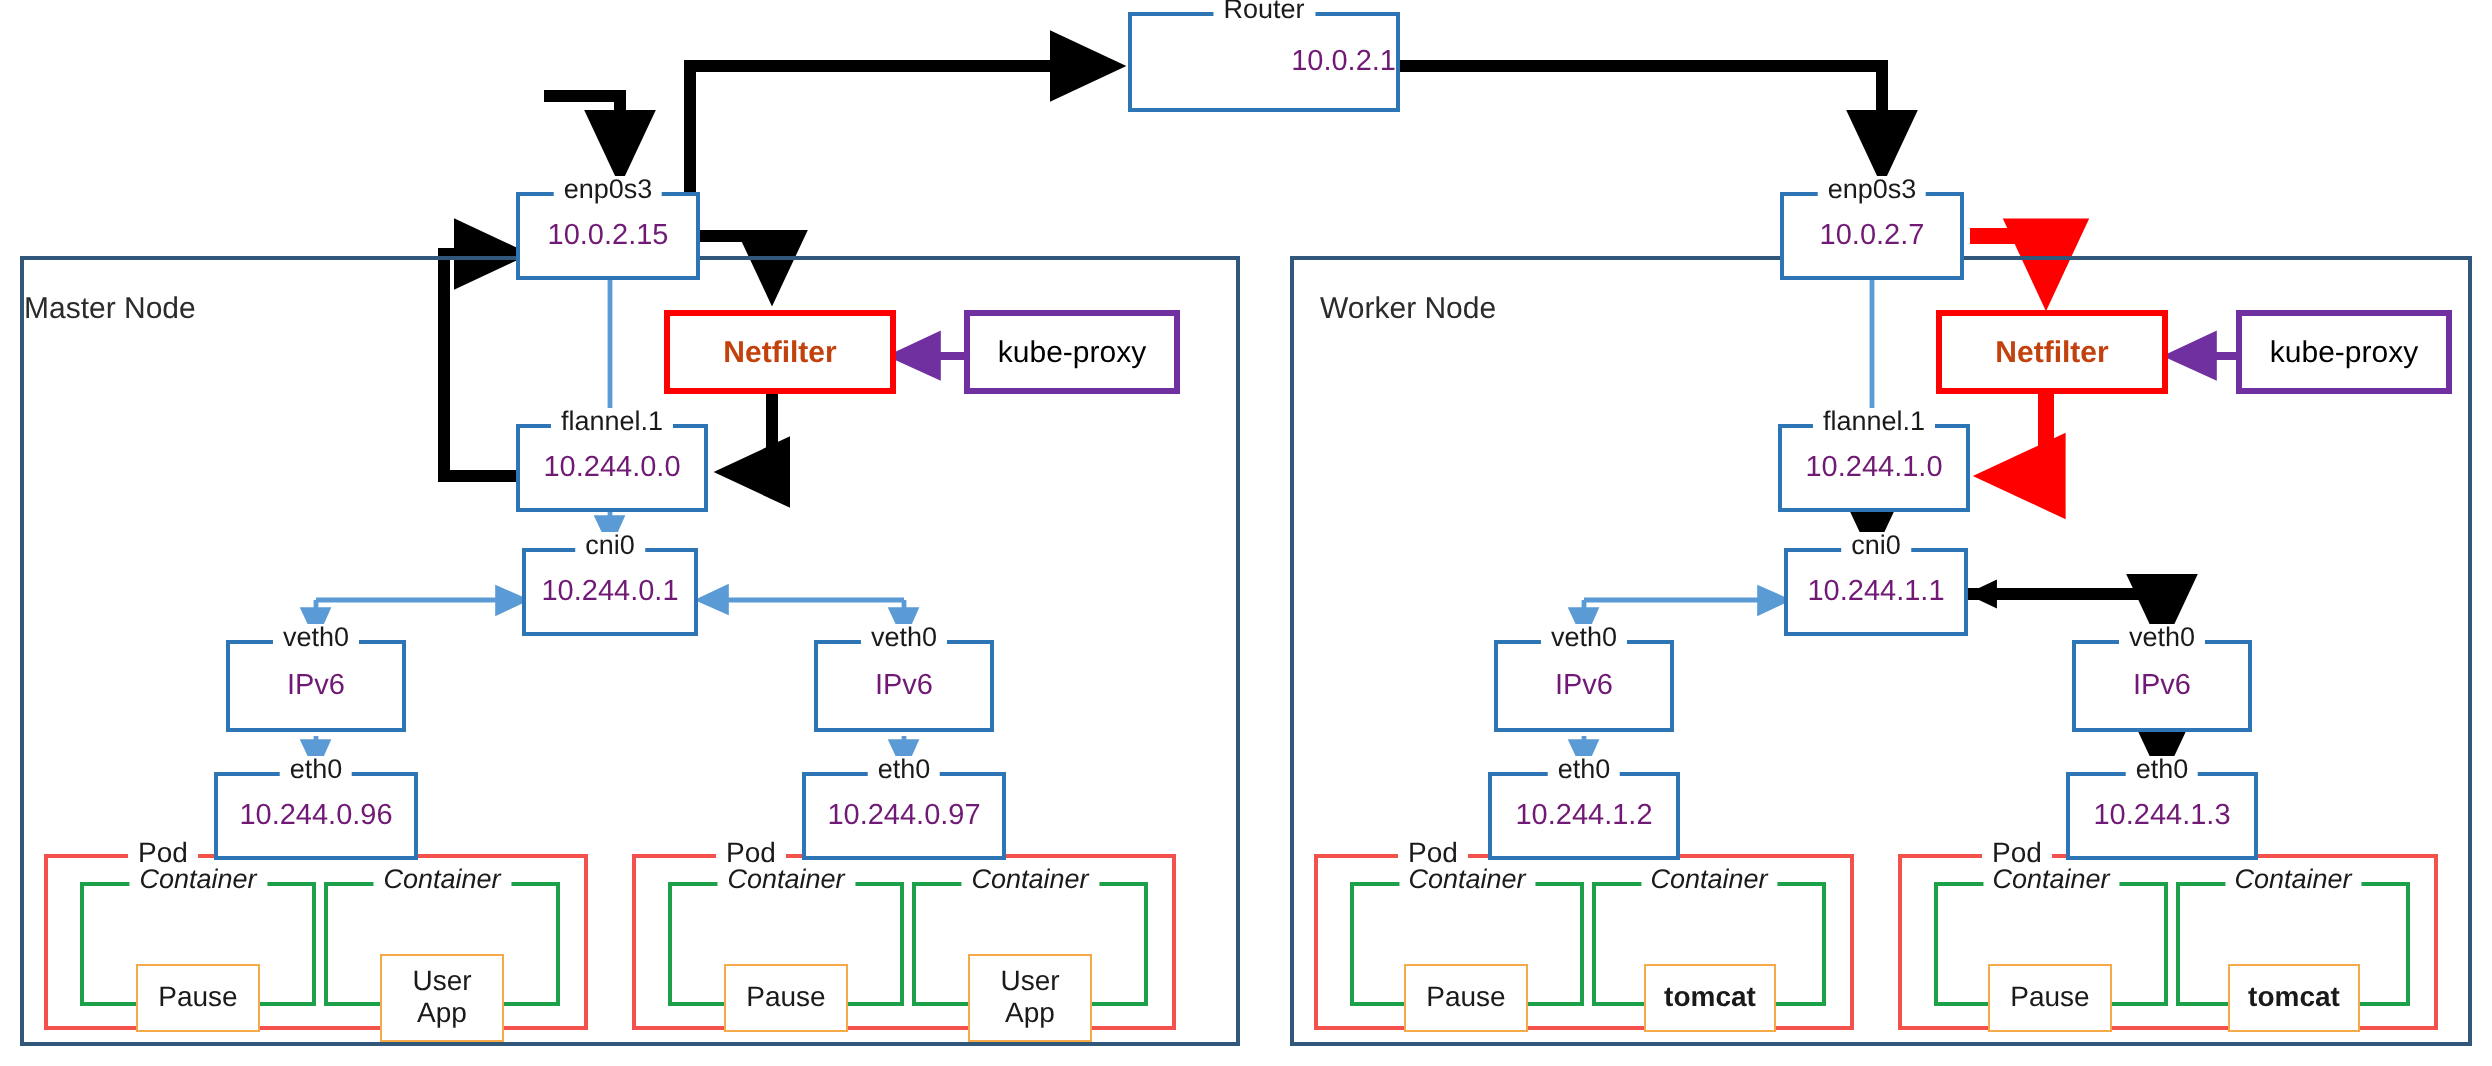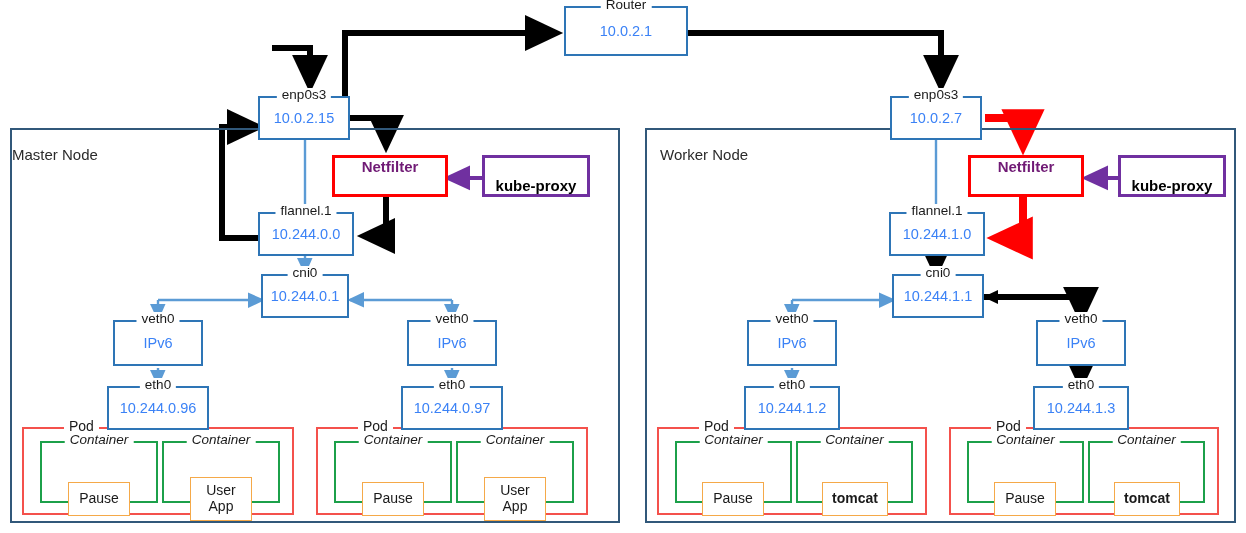--- a/index.html
+++ b/index.html
@@ -16,38 +16,38 @@
   .lbox{background:#fff;display:flex;align-items:center;justify-content:center;}
   .lbox .lb-title{
       position:absolute;top:-10px;left:50%;transform:translateX(-50%);
       background:#fff;padding:0 5px;white-space:nowrap;line-height:1;
   }
   .lbox .lb-body{white-space:nowrap;line-height:1;}
 
   
   .dev{border:2px solid #2E75B6;}
   .dev .lb-title{font-size:13.5px;color:#1a1a1a;}
-  .dev .lb-body{font-size:14.5px;color:#3b82f6;}
+  .dev .lb-body{font-size:14.5px;color:#701a75;}
 
   
   .pod{border:2px solid #F4514C;}
   .pod .lb-title{font-size:14px;color:#1a1a1a;left:40px;transform:none;}
   
   .ctr{border:2px solid #1CA04A;font-style:italic;}
   .ctr .lb-title{font-size:13.5px;color:#1a1a1a;}
   
   .app{border:1.6px solid #F5A949;display:flex;align-items:center;justify-content:center;
        text-align:center;font-size:14px;color:#1a1a1a;line-height:1.12;background:#fff;margin-top:20px;}
   .app.bold{font-weight:bold;}
 
   
-  .netfilter{border:3px solid #FF0000;background:#fff;display:flex;
-             justify-content:center;font-size:15px;font-weight:bold;color:#701a75;}
-  .kubeproxy{border:3px solid #7030A0;background:#fff;display:flex;align-items:flex-end;
-             justify-content:center;font-size:15px;font-weight:bold;color:#000;}
+  .netfilter{border:3px solid #FF0000;background:#fff;display:flex;align-items:center;
+             justify-content:center;font-size:15px;font-weight:bold;color:#c2410c;}
+  .kubeproxy{border:3px solid #7030A0;background:#fff;display:flex;align-items:center;
+             justify-content:center;font-size:15px;font-weight:normal;color:#000;}
 
   
   .callout{border:3px solid #000;background:#fff;display:flex;flex-direction:column;
            align-items:center;justify-content:center;font-weight:bold;font-size:15px;
            color:#000;line-height:1.25;text-align:center;}
 </style>
 </head>
 <body>
 
 <div id="stage">
@@ -116,21 +116,21 @@
     <path d="M1121,178 L1086,178" stroke="#7030A0" stroke-width="4" fill="none" marker-end="url(#ahPurple)"></path>
   </svg>
 
   <div class="abs nodebox" style="left:10px;top:128px;width:610px;height:395px;"></div>
   <div class="abs nodelabel" style="left:12px;top:146px;">Master Node</div>
 
   <div class="abs nodebox" style="left:645px;top:128px;width:591px;height:395px;"></div>
   <div class="abs nodelabel" style="left:660px;top:146px;">Worker Node</div>
 
 
-  <div class="abs lbox dev" style="left:564px;top:6px;width:124px;height:50px;">
+  <div class="abs lbox dev" style="left:564px;top:6px;width:136px;height:50px;justify-content:flex-end;">
     <span class="lb-title">Router</span>
     <span class="lb-body">10.0.2.1</span>
   </div>
 
   <div class="abs lbox dev" style="left:258px;top:96px;width:92px;height:44px;">
     <span class="lb-title">enp0s3</span>
     <span class="lb-body">10.0.2.15</span>
   </div>
 
   <div class="abs netfilter" style="left:332px;top:155px;width:116px;height:42px;">

